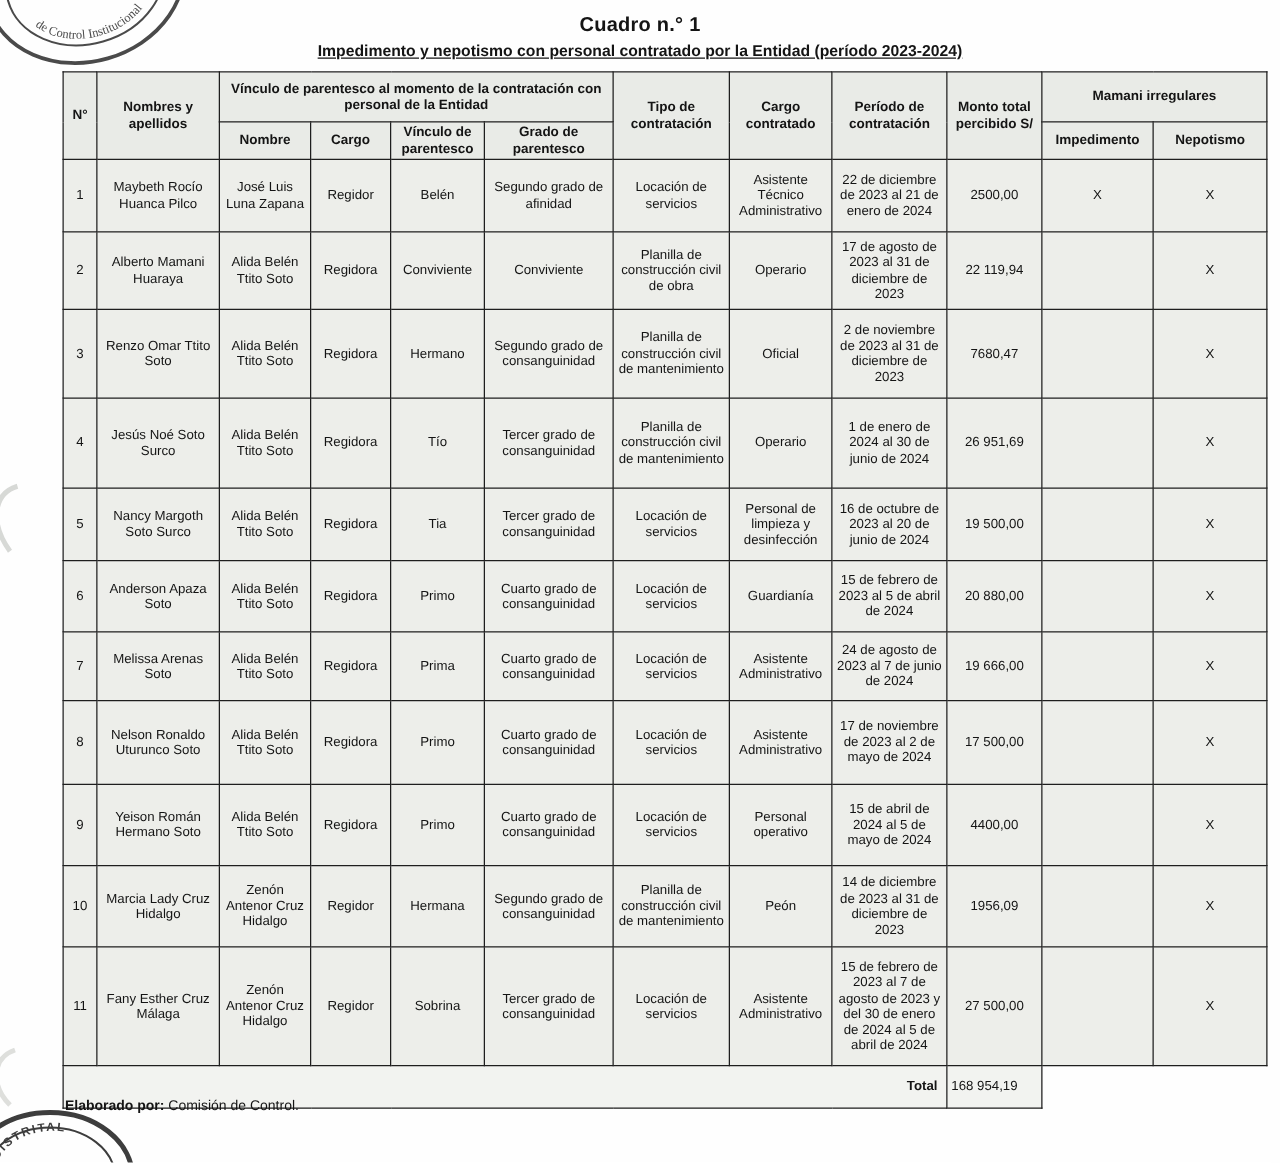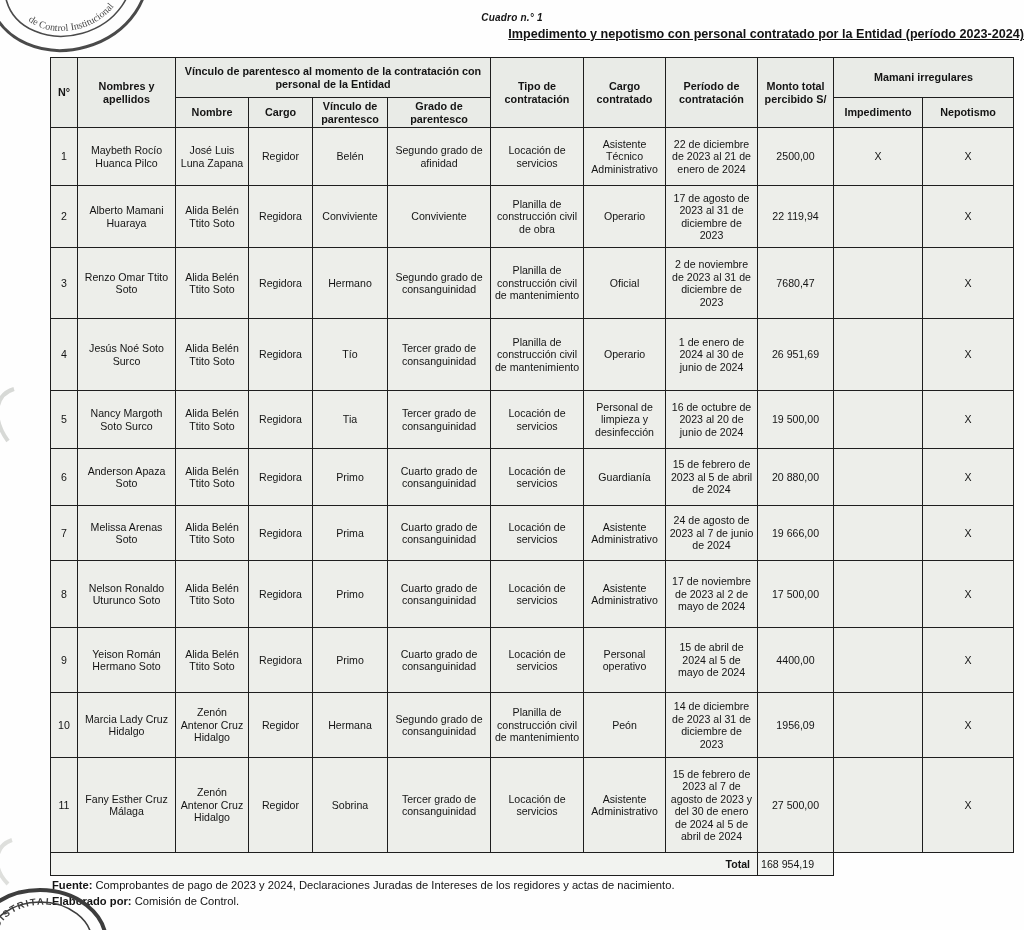--- a/index.html
+++ b/index.html
@@ -22,30 +22,28 @@
   
   .title-block {
     position: absolute;
     top: 12px;
     left: 0;
     width: 100%;
     text-align: center;
   }
   .doc-title {
     font-weight: bold;
-    font-size: 10px;
+    font-size: 16px;
     letter-spacing: 0.2px;
-    font-style: italic;
   }
   .doc-subtitle {
     font-weight: bold;
     font-size: 12.6px;
     margin-top: 4px;
     text-decoration: underline;
-    text-align: right;
   }
 
   
   table.main {
     position: absolute;
     top: 57px;
     left: 50px;
     width: 963px;
     border-collapse: collapse;
     table-layout: fixed;
@@ -75,21 +73,21 @@
   tbody tr:nth-child(5)  { height: 58px; }
   tbody tr:nth-child(6)  { height: 57px; }
   tbody tr:nth-child(7)  { height: 55px; }
   tbody tr:nth-child(8)  { height: 67px; }
   tbody tr:nth-child(9)  { height: 65px; }
   tbody tr:nth-child(10) { height: 65px; }
   tbody tr:nth-child(11) { height: 95px; }
 
   td.monto { text-align: right; padding-right: 6px; }
 
-  tfoot tr { height: 23px; }
+  tfoot tr { height: 34px; }
   tfoot td.total-label {
     text-align: right;
     font-weight: bold;
     padding-right: 7px;
     background: #f2f3f0;
   }
   tfoot td.total-value {
     text-align: left;
     background: #f2f3f0;
   }
@@ -356,21 +354,20 @@
     <tfoot>
       <tr>
         <td colspan="9" class="total-label">Total</td>
         <td class="total-value">168 954,19</td>
         <td colspan="2" class="empty-cell"></td>
       </tr>
     </tfoot>
   </table>
 
   <div class="footer-notes">
-    <div><b>Fuente:</b><span> Comprobantes de pago de 2023 y 2024, Declaraciones Juradas de Intereses de los regidores y actas de nacimiento.</span></div>
     <div><b>Elaborado por:</b><span> Comisión de Control.</span></div>
   </div>
 
   <svg class="stamp-bottom" viewBox="0 0 150 90" aria-hidden="true">
     <g stroke="#3d3d3d" fill="none">
       <ellipse cx="68" cy="62" rx="66" ry="52" stroke-width="4"></ellipse>
       <ellipse cx="68" cy="62" rx="52" ry="40" stroke-width="1.6"></ellipse>
       <path id="stamp-bottom-arc" d="M 26 50 A 46 34 0 0 1 112 44" stroke="none"></path>
     </g>
     <text font-size="9.5" font-weight="bold" fill="#3d3d3d" letter-spacing="1.5" font-family="Liberation Sans, sans-serif">

